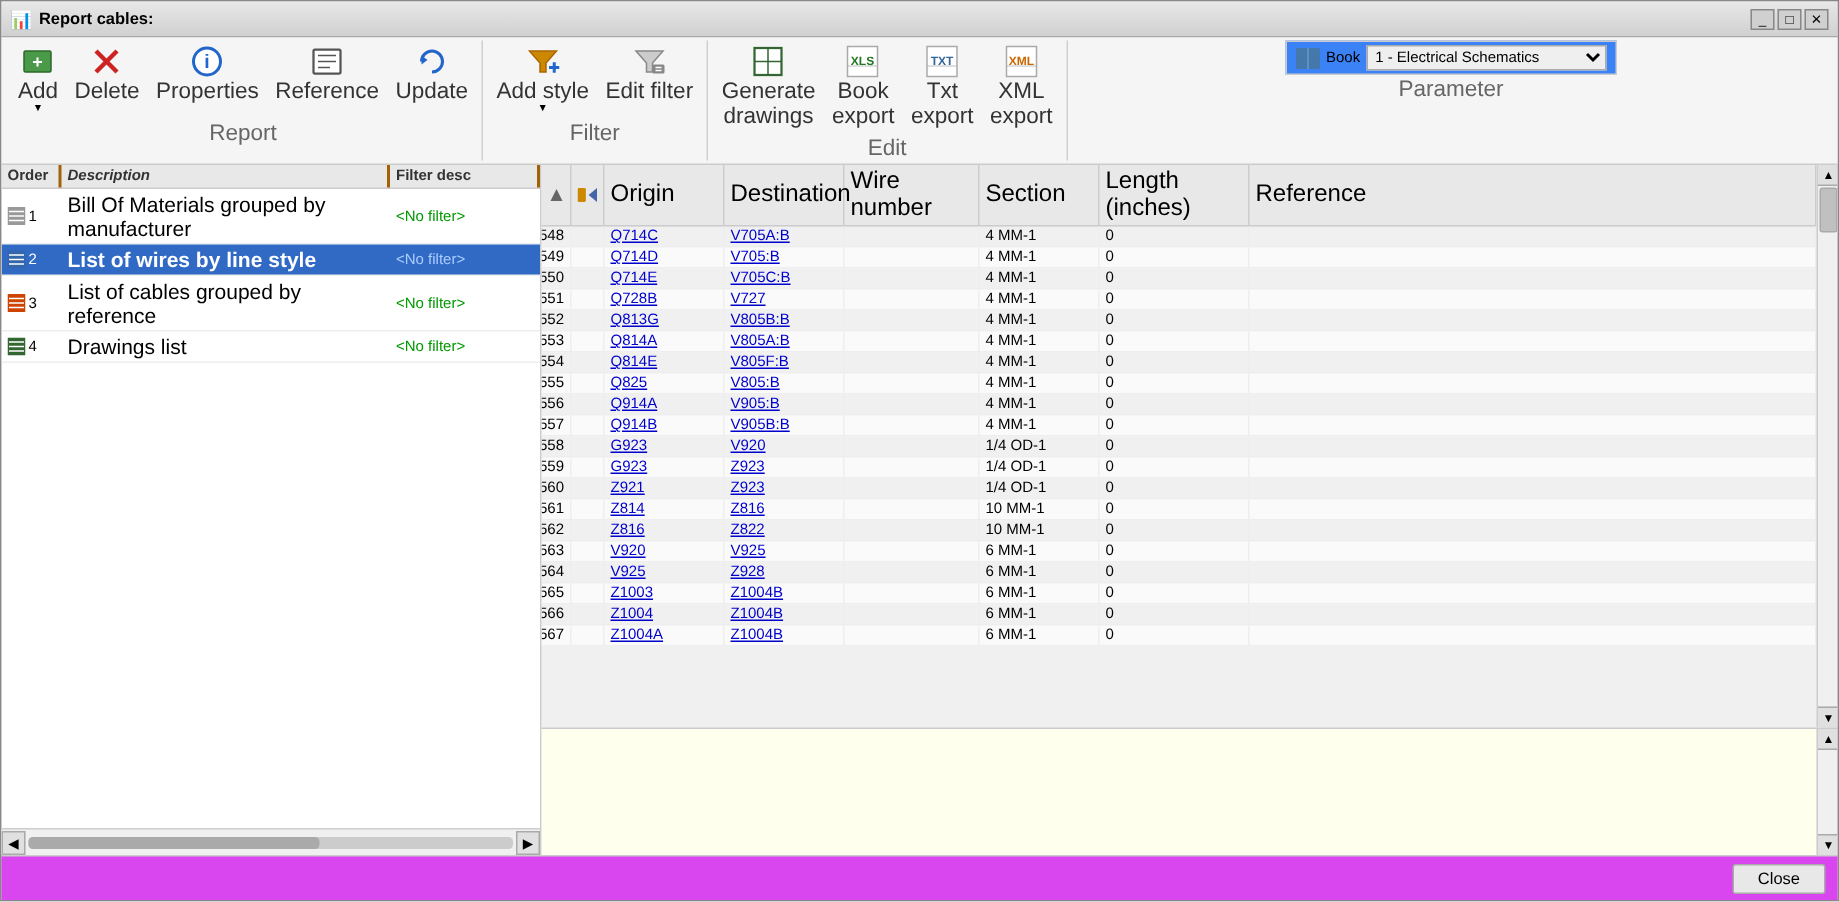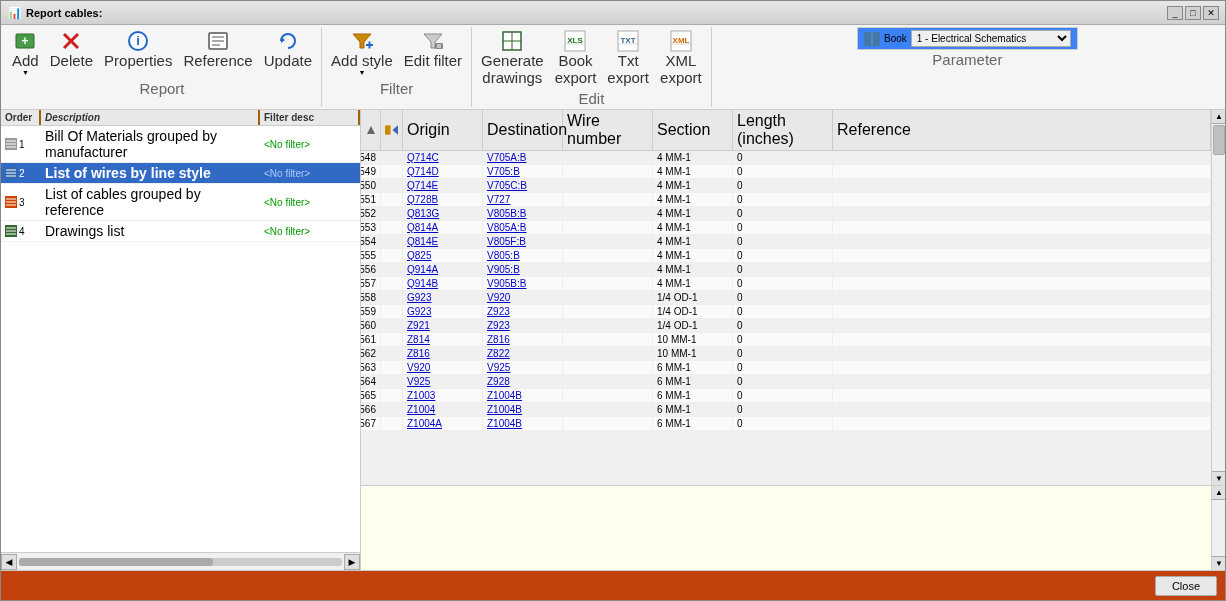--- a/index.html
+++ b/index.html
@@ -48,21 +48,21 @@
     .cell-order { width: 20px; min-width: 20px; justify-content: flex-end; }
     .cell-nav { width: 22px; min-width: 22px; justify-content: center; }
     .cell-origin { width: 80px; }
     .cell-dest { width: 80px; }
     .cell-wire { width: 90px; }
     .cell-section { width: 80px; }
     .cell-length { width: 100px; }
     .cell-ref { flex: 1; }
     .cell-link { color: #0000cc; text-decoration: underline; cursor: pointer; }
     
-    .status-bar { height: 30px; background: #c2410c; border-top: 1px solid #ccc; display: flex; align-items: center; justify-content: flex-end; padding: 4px 8px; }
+    .status-bar { height: 30px; background: #d946ef; border-top: 1px solid #ccc; display: flex; align-items: center; justify-content: flex-end; padding: 4px 8px; }
     .close-btn { padding: 3px 16px; background: #e8e8e8; border: 1px solid #aaa; cursor: pointer; font-size: 11px; border-radius: 2px; }
     
     
     .toolbar-container { display: flex; align-items: stretch; border-bottom: 1px solid #ccc; background: #f5f5f5; padding: 2px; }
     .tgroup { display: flex; flex-direction: column; align-items: center; padding: 0 4px; border-right: 1px solid #d0d0d0; }
     .tgroup-btns { display: flex; gap: 1px; }
     .tgroup-name { font-size: 15px; color: #666; margin-top: 1px; }
     .tbtn { display: flex; flex-direction: column; align-items: center; padding: 2px 4px; cursor: pointer; border: 1px solid transparent; border-radius: 2px; min-width: 34px; }
     .tbtn-icon { width: 22px; height: 22px; display: flex; align-items: center; justify-content: center; }
     .tbtn-label { font-size: 15px; color: #333; white-space: nowrap; }

